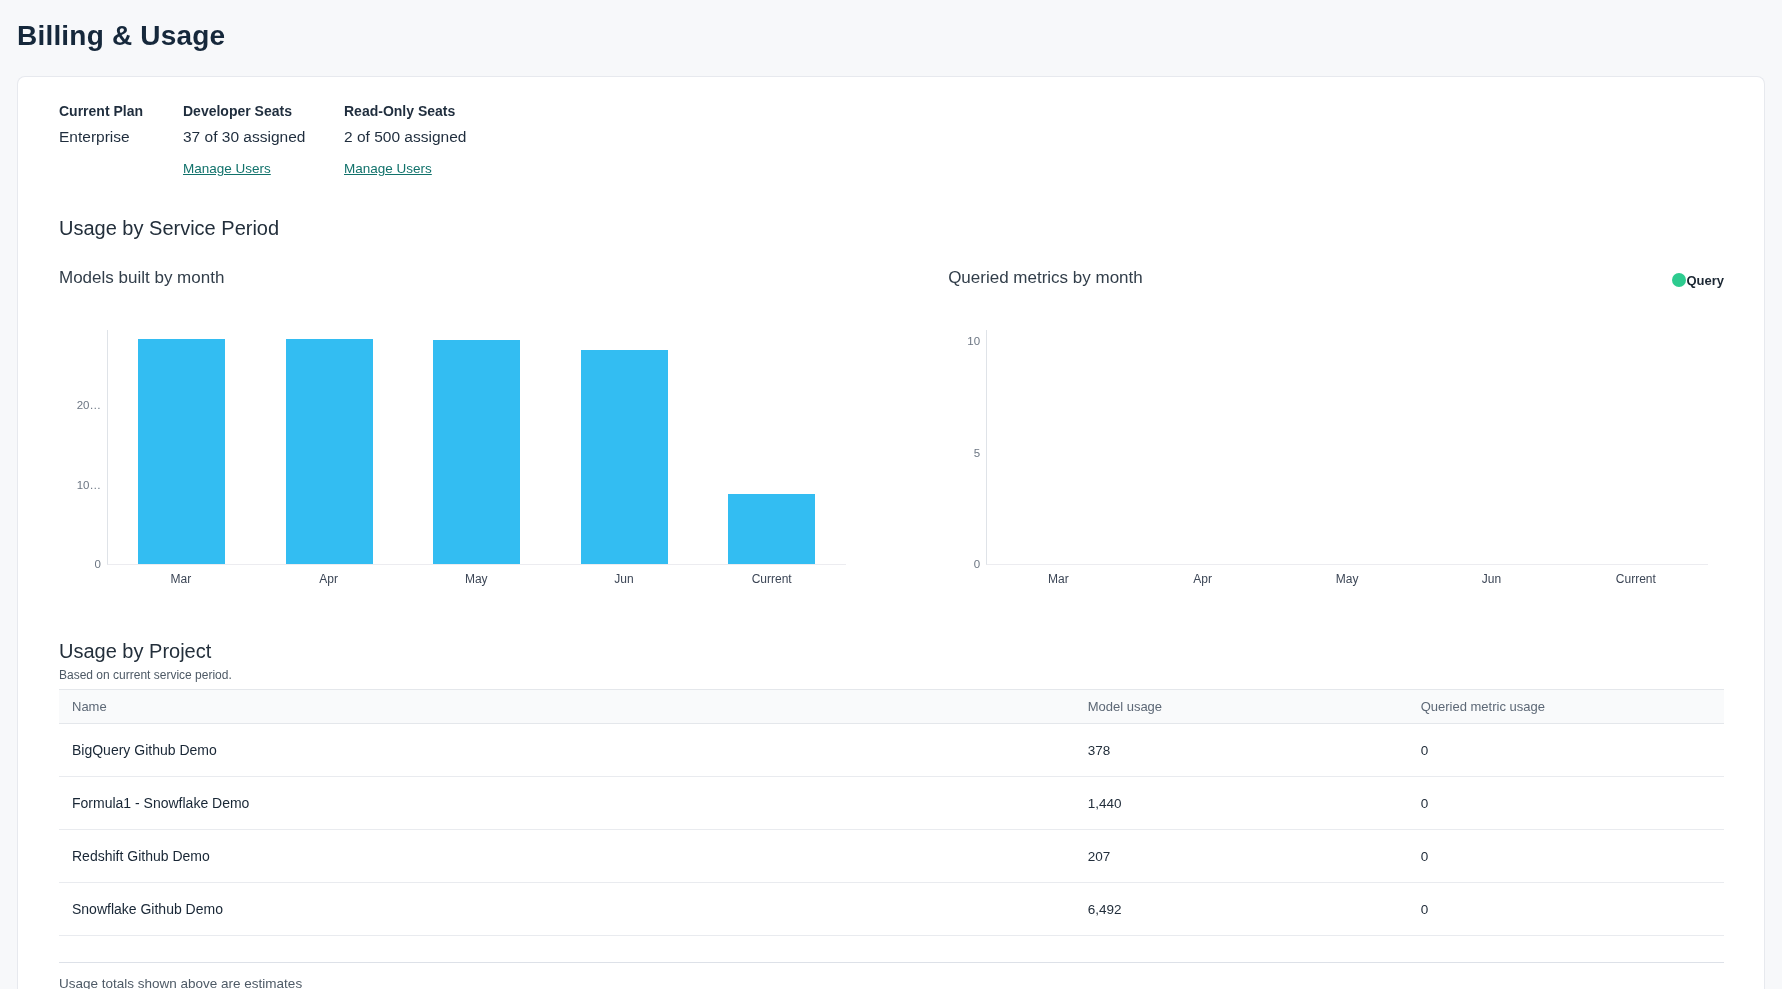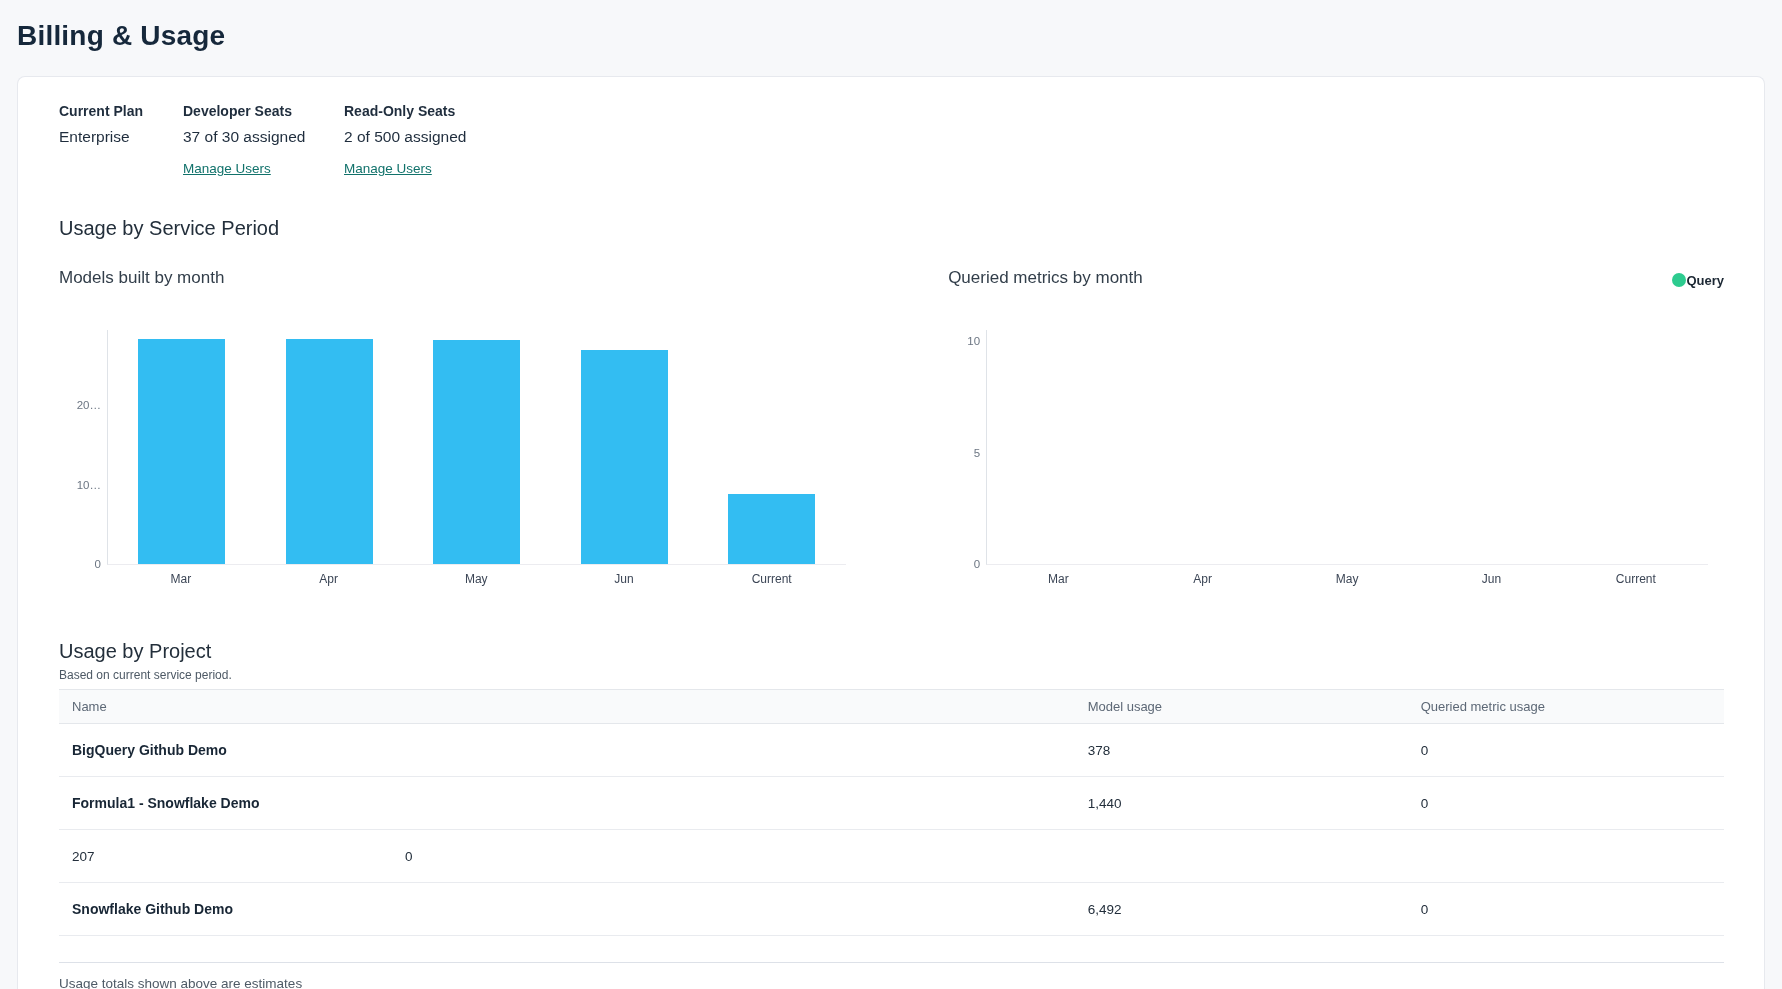--- a/index.html
+++ b/index.html
@@ -68,21 +68,21 @@
   .t-head {
     height: 35px; background: #f9fafb;
     border-top: 1px solid #e4e7eb; border-bottom: 1px solid #e4e7eb;
   }
   .t-head .t-cell { font-size: 13px; color: #5d6876; font-weight: 400; }
   .t-body-row { height: 53px; border-bottom: 1px solid #e9ebef; background: #fff; }
   .t-cell { padding-left: 13px; }
   .col-name { width: 61%; }
   .col-model { width: 20%; }
   .col-queried { width: 19%; }
-  .t-body-row .col-name { font-size: 14px; font-weight: 700; color: #182635; }
+  .t-body-row .col-name { font-size: 14px; font-weight: 400; color: #182635; }
   .t-body-row .col-model, .t-body-row .col-queried { font-size: 13.5px; color: #232f3c; }
 
   .table-footer-spacer { height: 27px; border-bottom: 1px solid #dde1e8; }
   .footnote { margin-top: 13px; font-size: 13.5px; color: #4e5a66; }
 </style>
 </head>
 <body>
 
 <div class="page-header">
   <div class="page-title">Billing &amp; Usage</div>
@@ -200,20 +200,21 @@
           <div class="t-cell col-name">BigQuery Github Demo</div>
           <div class="t-cell col-model">378</div>
           <div class="t-cell col-queried">0</div>
         </div>
         <div class="t-row t-body-row">
           <div class="t-cell col-name">Formula1 - Snowflake Demo</div>
           <div class="t-cell col-model">1,440</div>
           <div class="t-cell col-queried">0</div>
         </div>
         <div class="t-row t-body-row">
+          <div class="t-cell col-name">Redshift Github Demo</div>
           <div class="t-cell col-model">207</div>
           <div class="t-cell col-queried">0</div>
         </div>
         <div class="t-row t-body-row">
           <div class="t-cell col-name">Snowflake Github Demo</div>
           <div class="t-cell col-model">6,492</div>
           <div class="t-cell col-queried">0</div>
         </div>
       </div>
     <div class="table-footer-spacer"></div>

